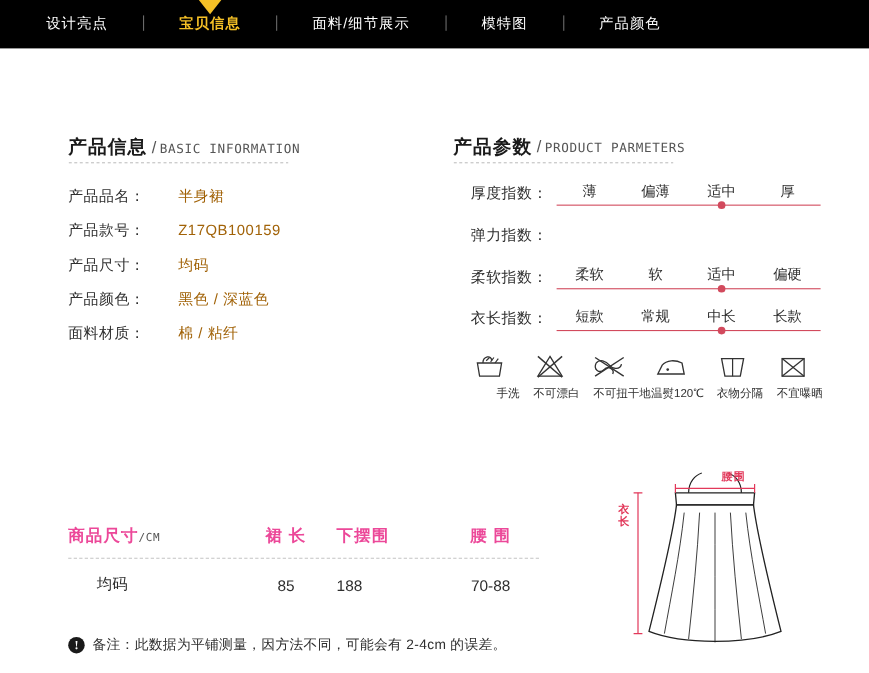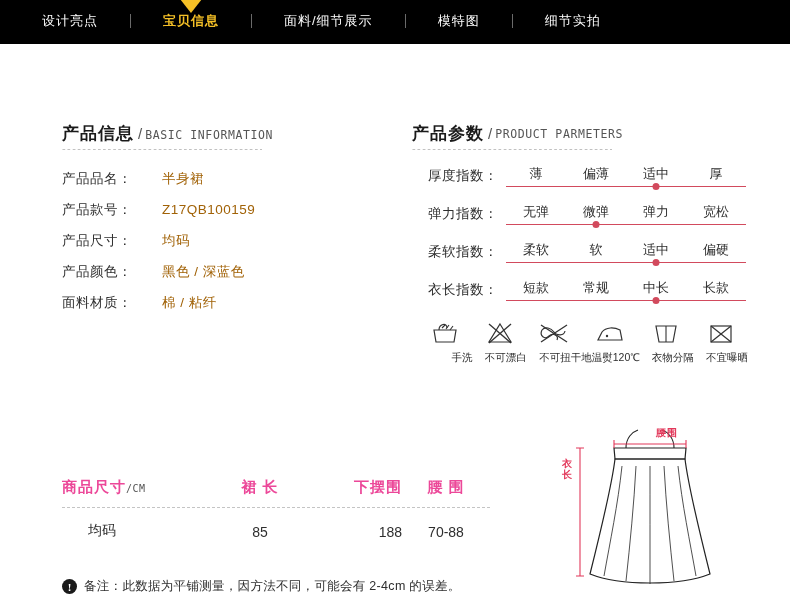--- a/index.html
+++ b/index.html
@@ -214,21 +214,21 @@
   }
   .size-head, .size-body {
     display: flex;
     align-items: flex-end;
   }
   .size-head {
     padding-bottom: 10px;
   }
   .st-c1 { width: 152px; }
   .st-c2 { width: 92px; text-align: center; }
-  .st-c3 { width: 96px; text-align: right; }
+  .st-c3 { width: 96px; text-align: left; }
   .st-c4 { width: 88px; text-align: center; }
   .size-head .cn {
     font-size: 15px;
     font-weight: bold;
     color: #ec4899;
     letter-spacing: 1px;
   }
   .size-head .en {
     font-size: 10px;
     color: #555;
@@ -311,21 +311,21 @@
     <div class="nav-sep"></div>
     <div class="nav-item">
       <span>面料/细节展示</span>
     </div>
     <div class="nav-sep"></div>
     <div class="nav-item">
       <span>模特图</span>
     </div>
     <div class="nav-sep"></div>
     <div class="nav-item">
-      <span>细节实拍</span>
+      <span>产品颜色</span>
     </div>
   </div>
 </div>
 
 <div class="sec-head" style="left:62px; top:122px;">
   <span class="cn">产品信息</span>
   <span class="slash">/</span>
   <span class="en">BASIC INFORMATION</span>
 </div>
 <div class="dashes" style="left:62px; top:142px; width:200px; overflow:hidden;">----------------------------------------</div>
@@ -371,30 +371,20 @@
         <span class="scale-opt">适中</span>
         <span class="scale-opt">厚</span>
       </div>
       <div class="scale-line"></div>
       <div class="scale-dot" style="left:150px;"></div>
     </div>
   </div>
 
   <div class="param-row">
     <span class="param-label">弹力指数：</span>
-    <div class="param-scale">
-      <div class="scale-opts">
-        <span class="scale-opt">无弹</span>
-        <span class="scale-opt">微弹</span>
-        <span class="scale-opt">弹力</span>
-        <span class="scale-opt">宽松</span>
-      </div>
-      <div class="scale-line"></div>
-      <div class="scale-dot" style="left:90px;"></div>
-    </div>
   </div>
 
   <div class="param-row">
     <span class="param-label">柔软指数：</span>
     <div class="param-scale">
       <div class="scale-opts">
         <span class="scale-opt">柔软</span>
         <span class="scale-opt">软</span>
         <span class="scale-opt">适中</span>
         <span class="scale-opt">偏硬</span>

